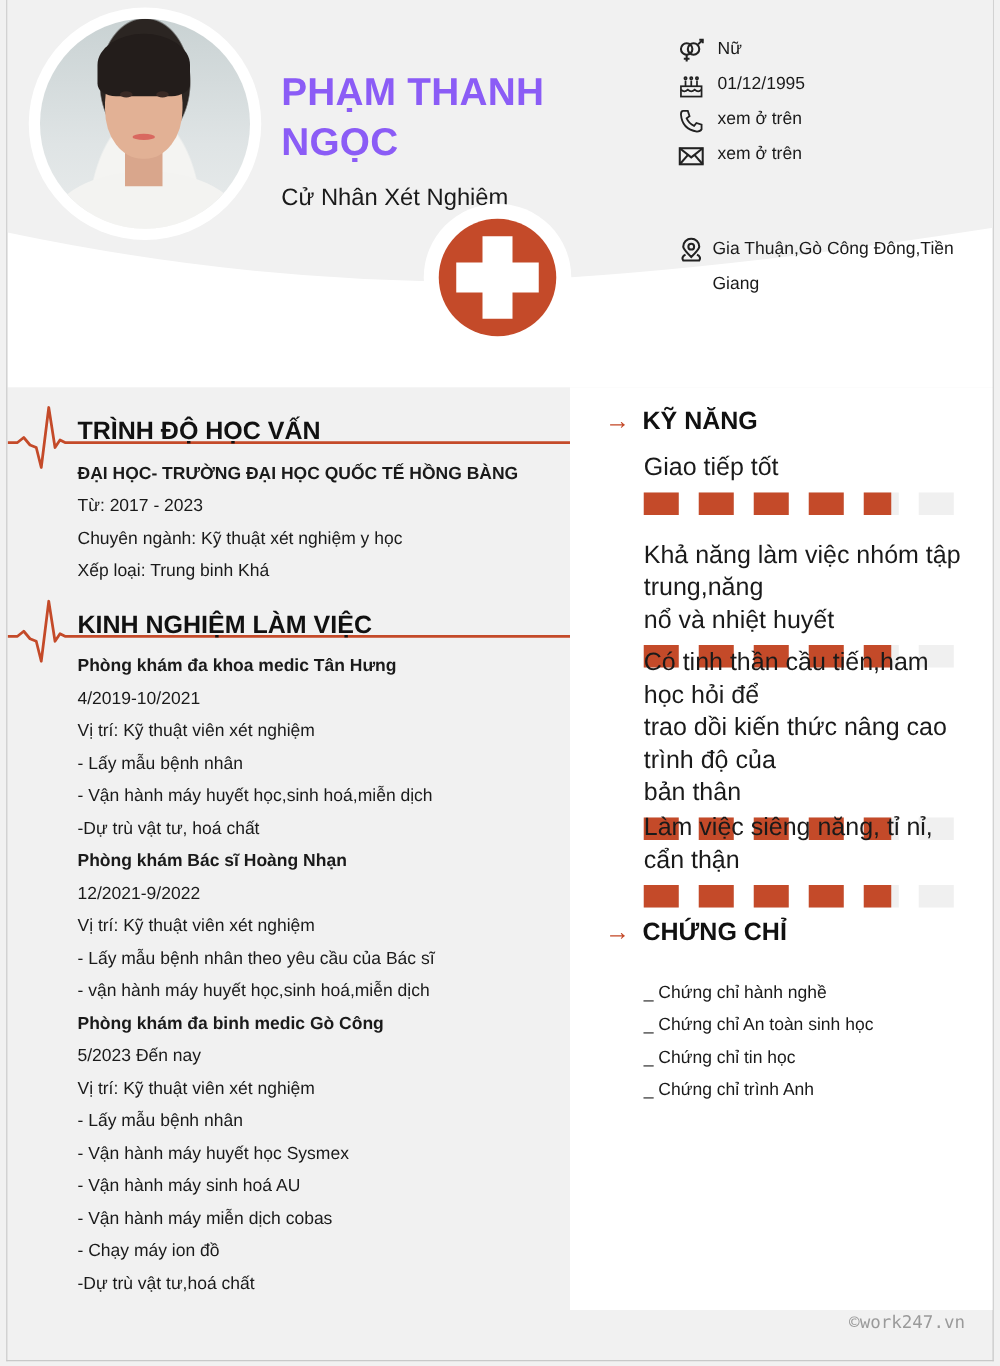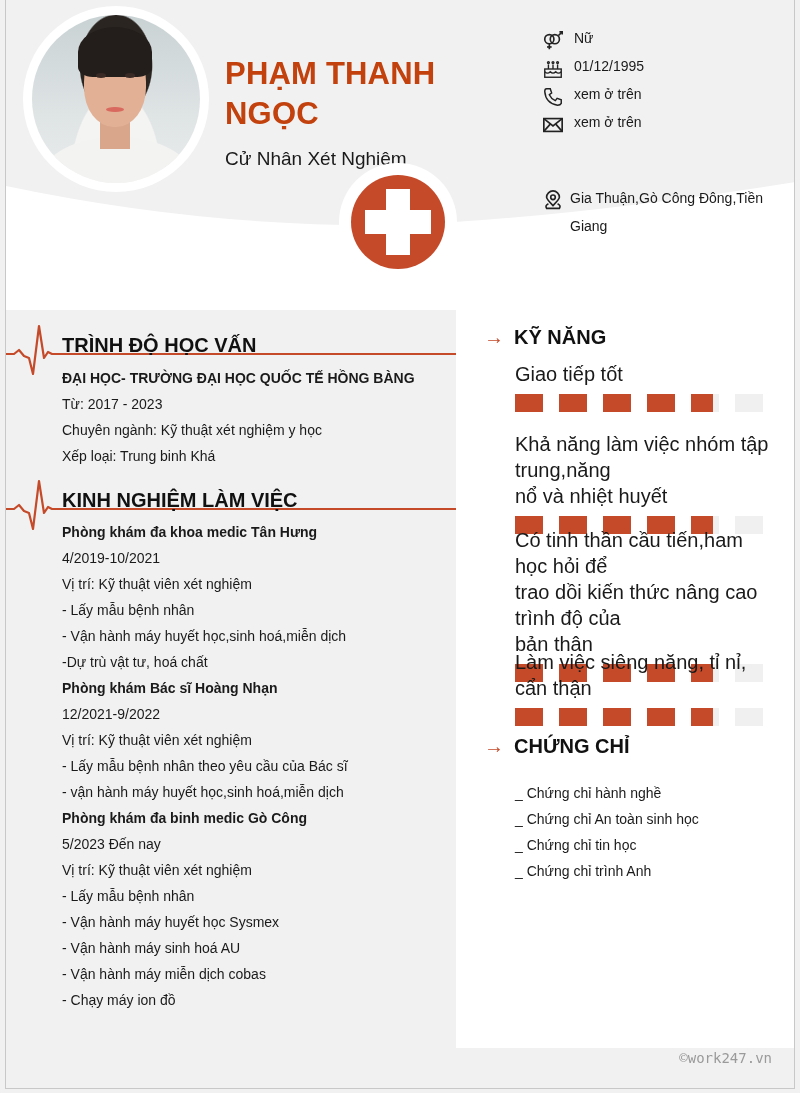--- a/index.html
+++ b/index.html
@@ -39,21 +39,21 @@
   .photo .neck { position: absolute; left: 68px; top: 104px; width: 30px; height: 30px; background: #d9a68c; }
   .photo .shirt {
     position: absolute; left: 10px; top: 122px; width: 150px; height: 80px; border-radius: 50% 50% 0 0;
     background: #f3f3f1;
   }
   .photo .eye { position: absolute; top: 58px; width: 10px; height: 5px; border-radius: 50%; background: #3a2a25; }
   .photo .mouth { position: absolute; left: 74px; top: 92px; width: 18px; height: 5px; border-radius: 50%; background: #d9685f; }
 
   .name {
     position: absolute; left: 219px; top: 54px; width: 280px;
-    font-size: 31px; font-weight: bold; line-height: 40px; color: #c2410c; letter-spacing: 0.2px;
+    font-size: 31px; font-weight: bold; line-height: 40px; color: #8b5cf6; letter-spacing: 0.2px;
   }
   .title { position: absolute; left: 219px; top: 148px; font-size: 19px; color: #1a1a1a; }
 
   .contact { position: absolute; left: 536px; top: 30px; width: 240px; }
   .contact-row { display: flex; align-items: flex-start; height: 28px; }
   .contact-row .ic { width: 22px; height: 22px; margin-right: 10px; flex-shrink: 0; }
   .contact-row .txt { font-size: 14px; line-height: 28px; color: #1a1a1a; margin-top: -6px; }
   .contact-row.addr { height: auto; margin-top: 48px; }
   .contact-row.addr .txt { line-height: 28px; }
 
@@ -218,20 +218,21 @@
       <div>- vận hành máy huyết học,sinh hoá,miễn dịch</div>
 
       <div class="b">Phòng khám đa binh medic Gò Công</div>
       <div>5/2023  Đến nay</div>
       <div>Vị trí: Kỹ thuật viên xét nghiệm</div>
       <div>- Lấy mẫu bệnh nhân</div>
       <div>- Vận hành máy huyết học Sysmex</div>
       <div>-  Vận hành máy sinh hoá AU</div>
       <div>- Vận hành máy miễn dịch cobas</div>
       <div>- Chạy máy ion đồ</div>
+      <div>-Dự trù vật tư,hoá chất</div>
     </div>
   </div>
 
   <div class="right-col">
     <div class="r-head" style="top:16px">
       <span class="arrow">→</span>
       <span class="h">KỸ NĂNG</span>
     </div>
 
     <div class="skill" style="top:51px">
@@ -272,21 +273,21 @@
           <div class="seg" style="left: 132px;">
             <div class="fill" style="width: 28px; background: rgb(196, 74, 41);"></div>
           </div>
           <div class="seg" style="left: 176px;">
             <div class="fill" style="width: 22.4px; background: rgb(196, 74, 41);"></div>
           </div>
           <div class="seg" style="left: 220px;"></div>
         </div>
     </div>
 
-    <div class="skill" style="top:217px">
+    <div class="skill" style="top:207px">
       <div class="label">Có tinh thần cầu tiến,ham học hỏi để</div>
       <div class="label">trao dồi kiến thức nâng cao trình độ của</div>
       <div class="label">bản thân</div>
       <div class="bar">
           <div class="seg" style="left: 0px;">
             <div class="fill" style="width: 28px; background: rgb(196, 74, 41);"></div>
           </div>
           <div class="seg" style="left: 44px;">
             <div class="fill" style="width: 28px; background: rgb(196, 74, 41);"></div>
           </div>

